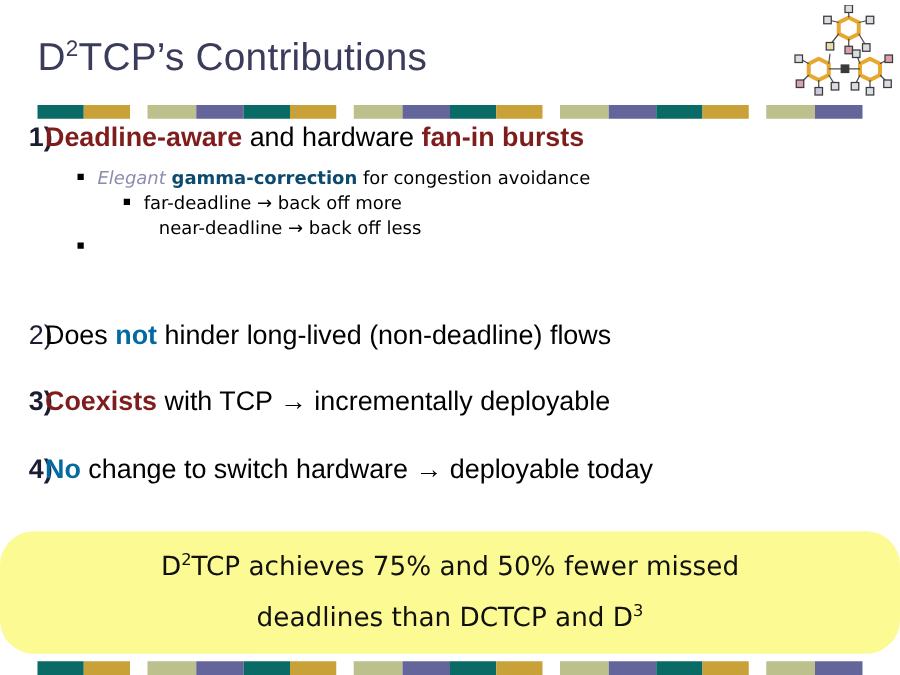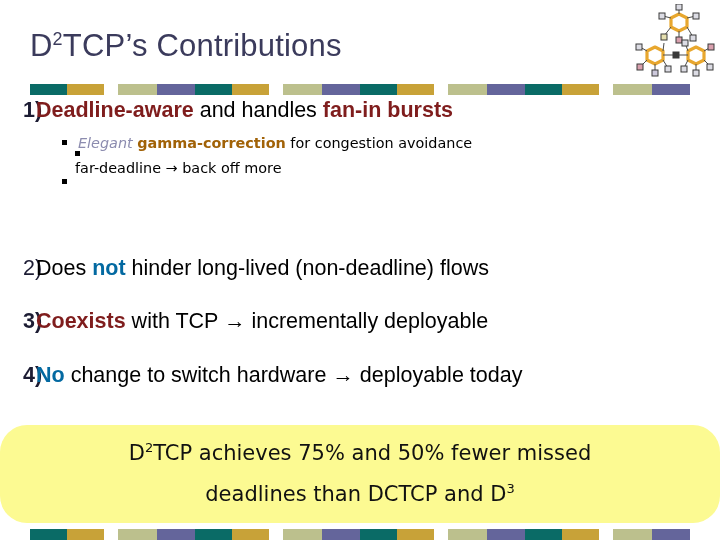--- a/index.html
+++ b/index.html
@@ -115,34 +115,34 @@
     font-family: "DejaVu Sans", sans-serif;
   }
   .sub {
     display: flex;
     align-items: baseline;
     font-size: 14.4px;
     line-height: 1.38;
     color: #000;
   }
   .sub-l2 { padding-left: 62px; }
-  .sub-l3 { padding-left: 75px; flex-direction: column; }
+  .sub-l3 { padding-left: 99px; }
   .sub-cont { padding-left: 127px; }
   .bullet {
     flex: 0 0 auto;
     width: 5px;
     height: 5px;
     background: #000;
     margin-right: 11px;
     position: relative;
     top: -3px;
   }
   .sub .s-txt { flex: 1 1 auto; }
   .ital-accent { font-style: italic; color: #8c8caf; font-weight: normal; }
-  .bold-accent { font-weight: bold; color: #a16207; }
+  .bold-accent { font-weight: bold; color: #0c4a6e; }
 
   
   .highlight {
     position: absolute;
     left: 0;
     top: 425px;
     width: 720px;
     height: 98px;
     background: #fcfa92;
     display: flex;
@@ -247,34 +247,37 @@
         <div class="sw sw-gap" style="background: transparent;"></div>
         <div class="sw sw-c" style="background: rgb(188, 192, 141);"></div>
         <div class="sw sw-d" style="background: rgb(100, 101, 155);"></div>
       </div>
     </div>
 
   <div class="body-list">
     <div class="item item-1" style="margin-bottom:6px">
       <span class="num">1)</span>
       <span class="txt">
-        <span class="accent">Deadline-aware</span><span class="plain"> and handles </span><span class="accent">fan-in bursts</span>
+        <span class="accent">Deadline-aware</span><span class="plain"> and hardware </span><span class="accent">fan-in bursts</span>
       </span>
     </div>
   </div>
 
   <div class="subs">
     <div class="sub sub-l2">
       <span class="bullet"></span>
       <span class="s-txt"><span class="ital-accent">Elegant </span><span class="bold-accent">gamma-correction</span><span class="plain"> for congestion avoidance</span></span>
     </div>
     <div class="sub sub-l3">
       <span class="bullet"></span>
       <span class="s-txt">far-deadline → back off more</span>
     </div>
+    <div class="sub sub-cont">
+      <span class="s-txt">near-deadline → back off less</span>
+    </div>
     <div class="sub sub-l2" style="margin-top:3px">
       <span class="bullet"></span>
     </div>
   </div>
 
   <div style="position:absolute; left:0; top:256px; width:720px;">
     <div class="item item-2">
       <span class="num">2)</span>
       <span class="txt"><span class="plain">Does </span><span class="strong">not</span><span class="plain"> hinder long-lived (non-deadline) flows</span></span>
     </div>

